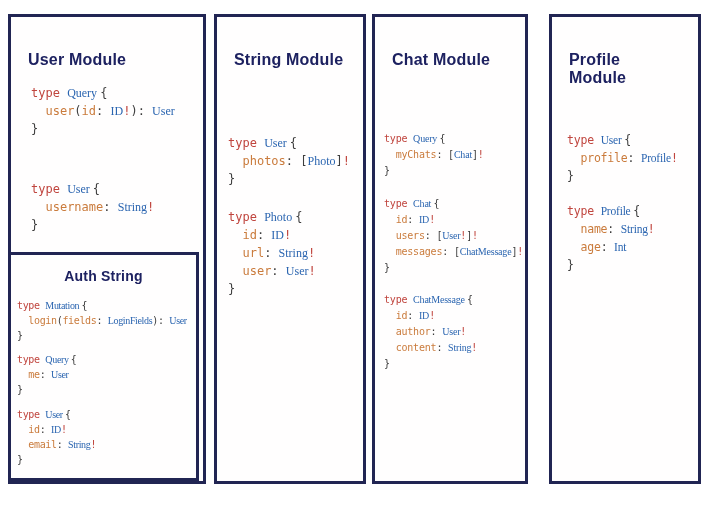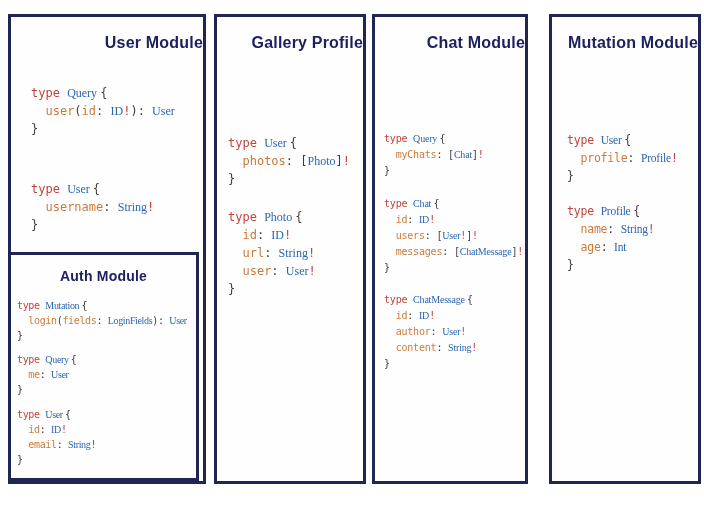--- a/index.html
+++ b/index.html
@@ -17,22 +17,22 @@
   }
   .panel{
     position:absolute;top:14px;height:470px;box-sizing:border-box;
     background:#fffefe;border:3px solid var(--c-border);
   }
   #panel-0{left:8px;width:198px;}
   #panel-1{left:214px;width:152px;}
   #panel-2{left:372px;width:156px;}
   #panel-3{left:549px;width:152px;}
   .panel-title{
-    position:absolute;top:17px;left:0;right:0;margin:0;
-    text-align:right;font-weight:bold;font-size:16px;
+    position:absolute;top:17px;left:0;right:0;margin:17px;
+    text-align:left;font-weight:bold;font-size:16px;
     color:var(--c-title);letter-spacing:0.2px;
   }
   .code-block{
     position:absolute;white-space:pre;
     font-family:"DejaVu Sans Mono", monospace;
   }
   .code-line{white-space:pre;}
   .cb-12 .code-line{font-size:12px;line-height:18px;}
   .cb-115 .code-line{font-size:11.5px;line-height:18px;letter-spacing:-0.2px;}
   .cb-10 .code-line{font-size:10px;line-height:16px;letter-spacing:-0.2px;}
@@ -54,37 +54,37 @@
 </style>
 </head>
 <body style="--c-border: #212553; --c-title: #1d2160; --c-kw: #c0453e; --c-typ: #2b65b0; --c-fld: #ca7b3c; --c-pun: #3d3d3d; --c-bang: #c0453e;">
 
 <div class="panel" id="panel-0">
   <h2 class="panel-title">User Module</h2>
   <div class="code-block cb-12" style="top:67px;left:20px;"><div class="code-line"><span class="tk-kw">type </span><span class="tk-typ">Query </span><span class="tk-pun">{</span></div><div class="code-line"><span class="tk-pun">  </span><span class="tk-fld">user</span><span class="tk-pun">(</span><span class="tk-fld">id</span><span class="tk-pun">: </span><span class="tk-typ">ID</span><span class="tk-bang">!</span><span class="tk-pun">): </span><span class="tk-typ">User</span></div><div class="code-line"><span class="tk-pun">}</span></div></div>
   <div class="code-block cb-12" style="top:163px;left:20px;"><div class="code-line"><span class="tk-kw">type </span><span class="tk-typ">User </span><span class="tk-pun">{</span></div><div class="code-line"><span class="tk-pun">  </span><span class="tk-fld">username</span><span class="tk-pun">: </span><span class="tk-typ">String</span><span class="tk-bang">!</span></div><div class="code-line"><span class="tk-pun">}</span></div></div>
 
   <div class="sub-panel">
-    <h3 class="sub-panel-title">Auth Module</h3>
+    <h3 class="sub-panel-title">Auth String</h3>
     <div class="code-block cb-95" style="top:43px;left:6px;"><div class="code-line"><span class="tk-kw">type </span><span class="tk-typ">Mutation </span><span class="tk-pun">{</span></div><div class="code-line"><span class="tk-pun">  </span><span class="tk-fld">login</span><span class="tk-pun">(</span><span class="tk-fld">fields</span><span class="tk-pun">: </span><span class="tk-typ">LoginFields</span><span class="tk-pun">): </span><span class="tk-typ">User</span></div><div class="code-line"><span class="tk-pun">}</span></div></div>
     <div class="code-block cb-95" style="top:97px;left:6px;"><div class="code-line"><span class="tk-kw">type </span><span class="tk-typ">Query </span><span class="tk-pun">{</span></div><div class="code-line"><span class="tk-pun">  </span><span class="tk-fld">me</span><span class="tk-pun">: </span><span class="tk-typ">User</span></div><div class="code-line"><span class="tk-pun">}</span></div></div>
     <div class="code-block cb-95" style="top:152px;left:6px;"><div class="code-line"><span class="tk-kw">type </span><span class="tk-typ">User </span><span class="tk-pun">{</span></div><div class="code-line"><span class="tk-pun">  </span><span class="tk-fld">id</span><span class="tk-pun">: </span><span class="tk-typ">ID</span><span class="tk-bang">!</span></div><div class="code-line"><span class="tk-pun">  </span><span class="tk-fld">email</span><span class="tk-pun">: </span><span class="tk-typ">String</span><span class="tk-bang">!</span></div><div class="code-line"><span class="tk-pun">}</span></div></div>
   </div>
 </div>
 
 <div class="panel" id="panel-1">
-  <h2 class="panel-title">Gallery Profile</h2>
+  <h2 class="panel-title">String Module</h2>
   <div class="code-block cb-12" style="top:117px;left:11px;"><div class="code-line"><span class="tk-kw">type </span><span class="tk-typ">User </span><span class="tk-pun">{</span></div><div class="code-line"><span class="tk-pun">  </span><span class="tk-fld">photos</span><span class="tk-pun">: [</span><span class="tk-typ">Photo</span><span class="tk-pun">]</span><span class="tk-bang">!</span></div><div class="code-line"><span class="tk-pun">}</span></div></div>
   <div class="code-block cb-12" style="top:191px;left:11px;"><div class="code-line"><span class="tk-kw">type </span><span class="tk-typ">Photo </span><span class="tk-pun">{</span></div><div class="code-line"><span class="tk-pun">  </span><span class="tk-fld">id</span><span class="tk-pun">: </span><span class="tk-typ">ID</span><span class="tk-bang">!</span></div><div class="code-line"><span class="tk-pun">  </span><span class="tk-fld">url</span><span class="tk-pun">: </span><span class="tk-typ">String</span><span class="tk-bang">!</span></div><div class="code-line"><span class="tk-pun">  </span><span class="tk-fld">user</span><span class="tk-pun">: </span><span class="tk-typ">User</span><span class="tk-bang">!</span></div><div class="code-line"><span class="tk-pun">}</span></div></div>
 </div>
 
 <div class="panel" id="panel-2">
   <h2 class="panel-title">Chat Module</h2>
   <div class="code-block cb-10" style="top:114px;left:9px;"><div class="code-line"><span class="tk-kw">type </span><span class="tk-typ">Query </span><span class="tk-pun">{</span></div><div class="code-line"><span class="tk-pun">  </span><span class="tk-fld">myChats</span><span class="tk-pun">: [</span><span class="tk-typ">Chat</span><span class="tk-pun">]</span><span class="tk-bang">!</span></div><div class="code-line"><span class="tk-pun">}</span></div></div>
   <div class="code-block cb-10" style="top:179px;left:9px;"><div class="code-line"><span class="tk-kw">type </span><span class="tk-typ">Chat </span><span class="tk-pun">{</span></div><div class="code-line"><span class="tk-pun">  </span><span class="tk-fld">id</span><span class="tk-pun">: </span><span class="tk-typ">ID</span><span class="tk-bang">!</span></div><div class="code-line"><span class="tk-pun">  </span><span class="tk-fld">users</span><span class="tk-pun">: [</span><span class="tk-typ">User</span><span class="tk-bang">!</span><span class="tk-pun">]</span><span class="tk-bang">!</span></div><div class="code-line"><span class="tk-pun">  </span><span class="tk-fld">messages</span><span class="tk-pun">: [</span><span class="tk-typ">ChatMessage</span><span class="tk-pun">]</span><span class="tk-bang">!</span></div><div class="code-line"><span class="tk-pun">}</span></div></div>
   <div class="code-block cb-10" style="top:275px;left:9px;"><div class="code-line"><span class="tk-kw">type </span><span class="tk-typ">ChatMessage </span><span class="tk-pun">{</span></div><div class="code-line"><span class="tk-pun">  </span><span class="tk-fld">id</span><span class="tk-pun">: </span><span class="tk-typ">ID</span><span class="tk-bang">!</span></div><div class="code-line"><span class="tk-pun">  </span><span class="tk-fld">author</span><span class="tk-pun">: </span><span class="tk-typ">User</span><span class="tk-bang">!</span></div><div class="code-line"><span class="tk-pun">  </span><span class="tk-fld">content</span><span class="tk-pun">: </span><span class="tk-typ">String</span><span class="tk-bang">!</span></div><div class="code-line"><span class="tk-pun">}</span></div></div>
 </div>
 
 <div class="panel" id="panel-3">
-  <h2 class="panel-title">Mutation Module</h2>
+  <h2 class="panel-title">Profile Module</h2>
   <div class="code-block cb-115" style="top:114px;left:15px;"><div class="code-line"><span class="tk-kw">type </span><span class="tk-typ">User </span><span class="tk-pun">{</span></div><div class="code-line"><span class="tk-pun">  </span><span class="tk-fld">profile</span><span class="tk-pun">: </span><span class="tk-typ">Profile</span><span class="tk-bang">!</span></div><div class="code-line"><span class="tk-pun">}</span></div></div>
   <div class="code-block cb-115" style="top:185px;left:15px;"><div class="code-line"><span class="tk-kw">type </span><span class="tk-typ">Profile </span><span class="tk-pun">{</span></div><div class="code-line"><span class="tk-pun">  </span><span class="tk-fld">name</span><span class="tk-pun">: </span><span class="tk-typ">String</span><span class="tk-bang">!</span></div><div class="code-line"><span class="tk-pun">  </span><span class="tk-fld">age</span><span class="tk-pun">: </span><span class="tk-typ">Int</span></div><div class="code-line"><span class="tk-pun">}</span></div></div>
 </div>
 
 </body></html>

